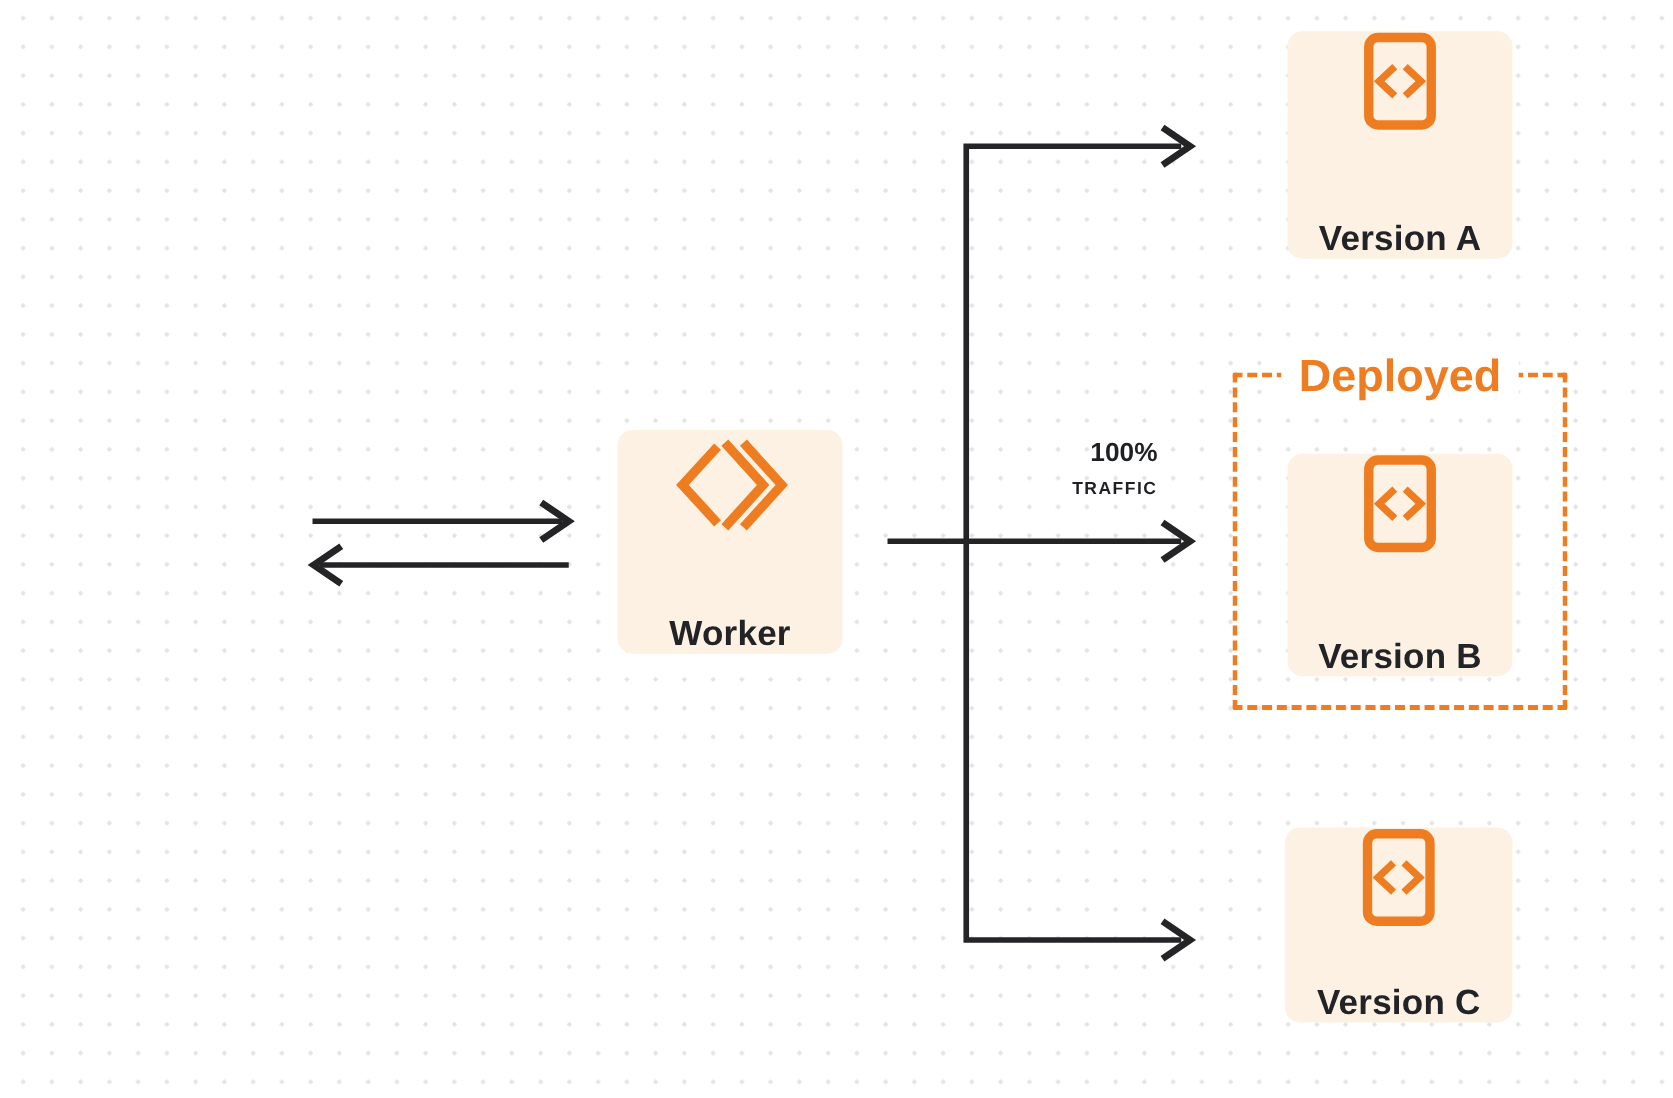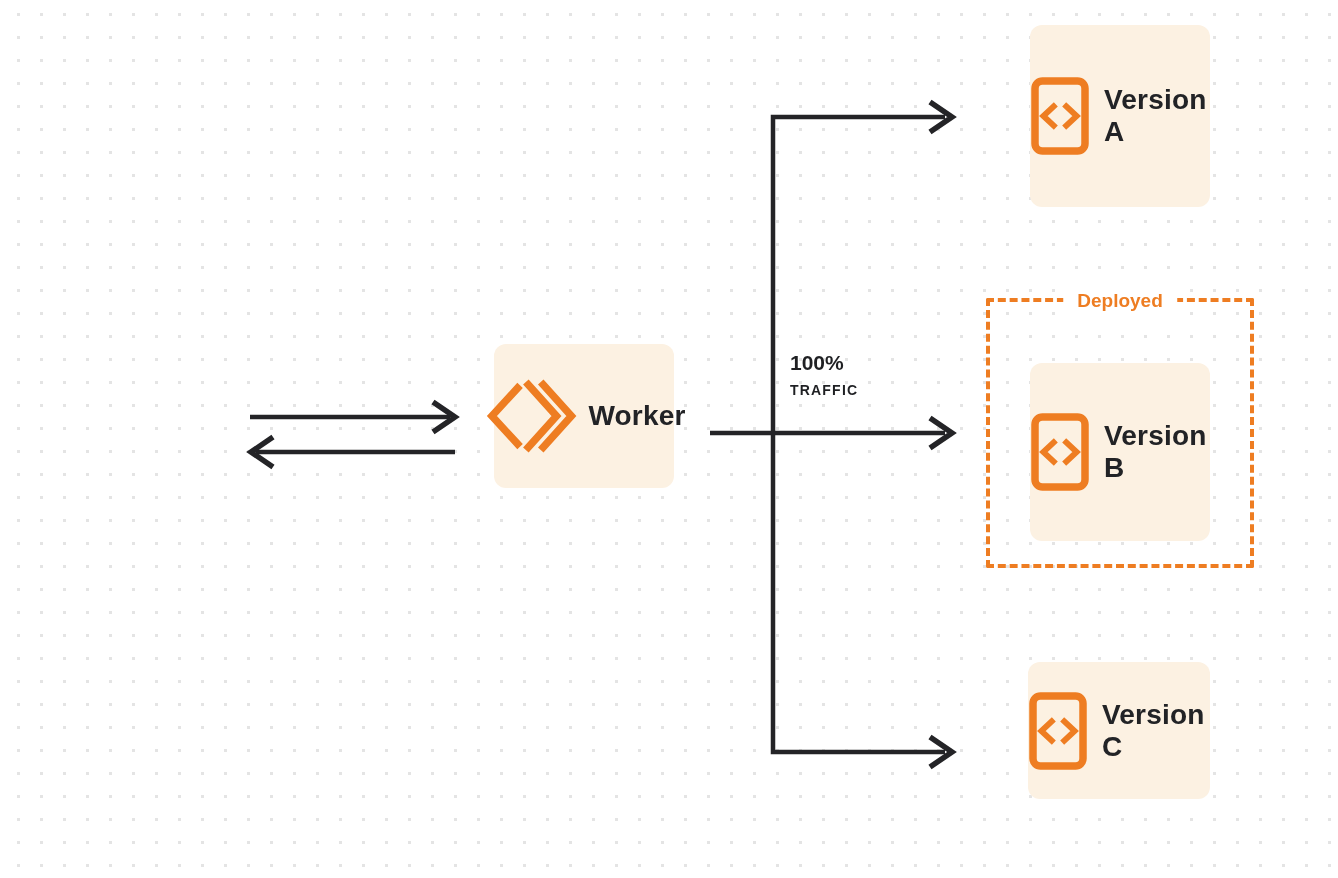--- a/index.html
+++ b/index.html
@@ -11,65 +11,66 @@
     overflow: hidden;
     font-family: "Liberation Sans", "DejaVu Sans", sans-serif;
     background-color: #ffffff;
     background-image: radial-gradient(circle, #e4e4e4 1.7px, rgba(0,0,0,0) 1.8px);
     background-size: 23px 23px;
     background-position: 7px 3px;
   }
   .node {
     position: absolute;
     display: flex;
+    flex-direction: column;
     align-items: center;
-    justify-content: center;
+    justify-content: space-between;
     border-radius: 12px;
     gap: 14px;
   }
   .node .label {
     font-size: 28px;
     font-weight: 700;
     color: #222326;
     letter-spacing: 0.2px;
   }
   .client-box   { left: 30px;  top: 344px; width: 182px; height: 180px; background: #f5f5f6; border-radius: 10px; }
-  .worker-box   { left: 494px; top: 344px; width: 180px; height: 144px; background: #fcf1e2; gap: 10px; }
+  .worker-box   { left: 494px; top: 344px; width: 180px; height: 179px; background: #fcf1e2; gap: 10px; }
   .version-a    { left: 1030px; top: 25px;  width: 180px; height: 182px; background: #fcf1e2; }
   .version-b    { left: 1030px; top: 363px; width: 180px; height: 178px; background: #fcf1e2; }
-  .version-c    { left: 1028px; top: 662px; width: 182px; height: 137px; background: #fcf1e2; }
+  .version-c    { left: 1028px; top: 662px; width: 182px; height: 156px; background: #fcf1e2; }
 
   .connector-layer { position: absolute; left: 0; top: 0; pointer-events: none; }
   .edge-shaft { stroke: #242427; stroke-width: 4.5; fill: none; stroke-linejoin: miter; }
   .edge-head  { stroke: #242427; stroke-width: 5.5; fill: none; stroke-linejoin: miter; stroke-linecap: butt; }
 
   .deployed-frame {
     position: absolute;
     left: 986px; top: 298px;
     width: 268px; height: 270px;
     border: 4px dashed #ee7d22;
     border-radius: 2px;
   }
   .deployed-label {
     position: absolute;
     top: -18px; left: 50%;
     transform: translateX(-50%);
     background: #ffffff;
     padding: 0 14px;
-    font-size: 19px;
+    font-size: 36px;
     font-weight: 700;
     color: #ee7d22;
     white-space: nowrap;
     line-height: 34px;
   }
   .traffic-label {
     position: absolute;
     left: 790px; top: 349px;
     width: 136px;
-    text-align: left;
+    text-align: right;
     color: #1f2023;
   }
   .traffic-label .pct  { font-size: 21px; font-weight: 700; line-height: 28px; }
   .traffic-label .word { font-size: 14px; font-weight: 700; letter-spacing: 1.2px; line-height: 26px; }
 
   .icon svg { display: block; }
 </style>
 </head>
 <body>
 

